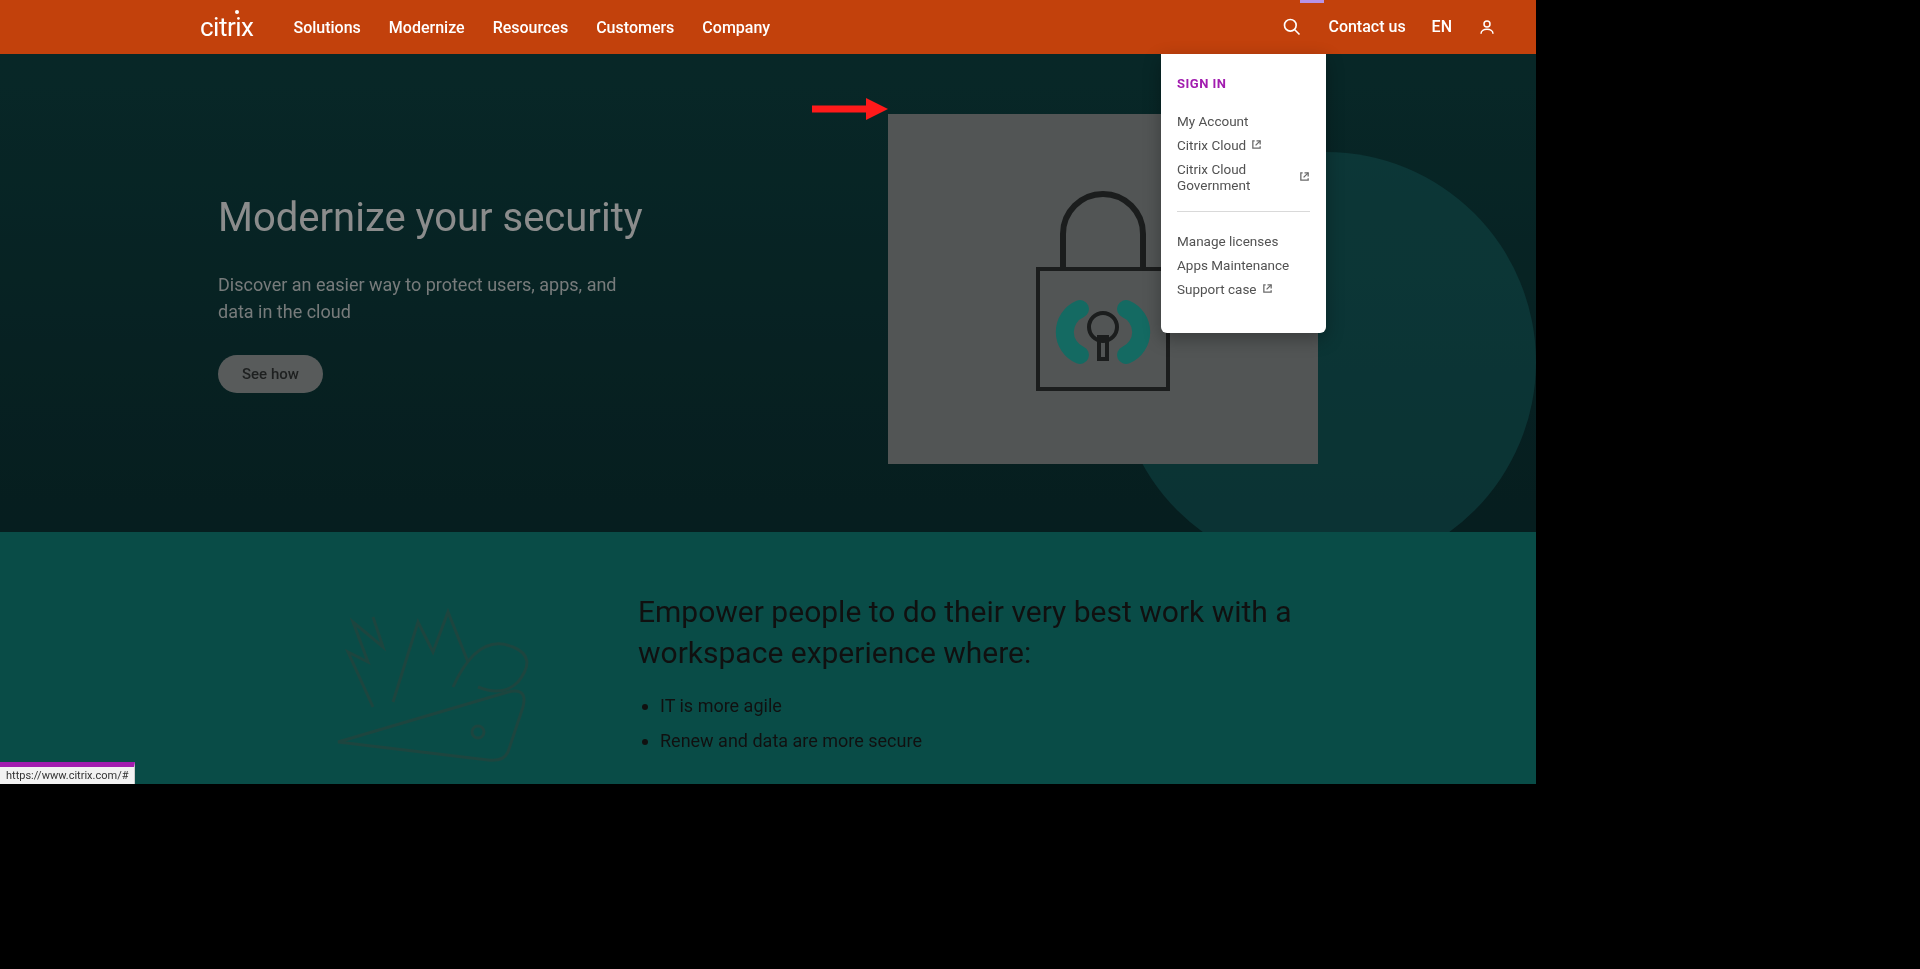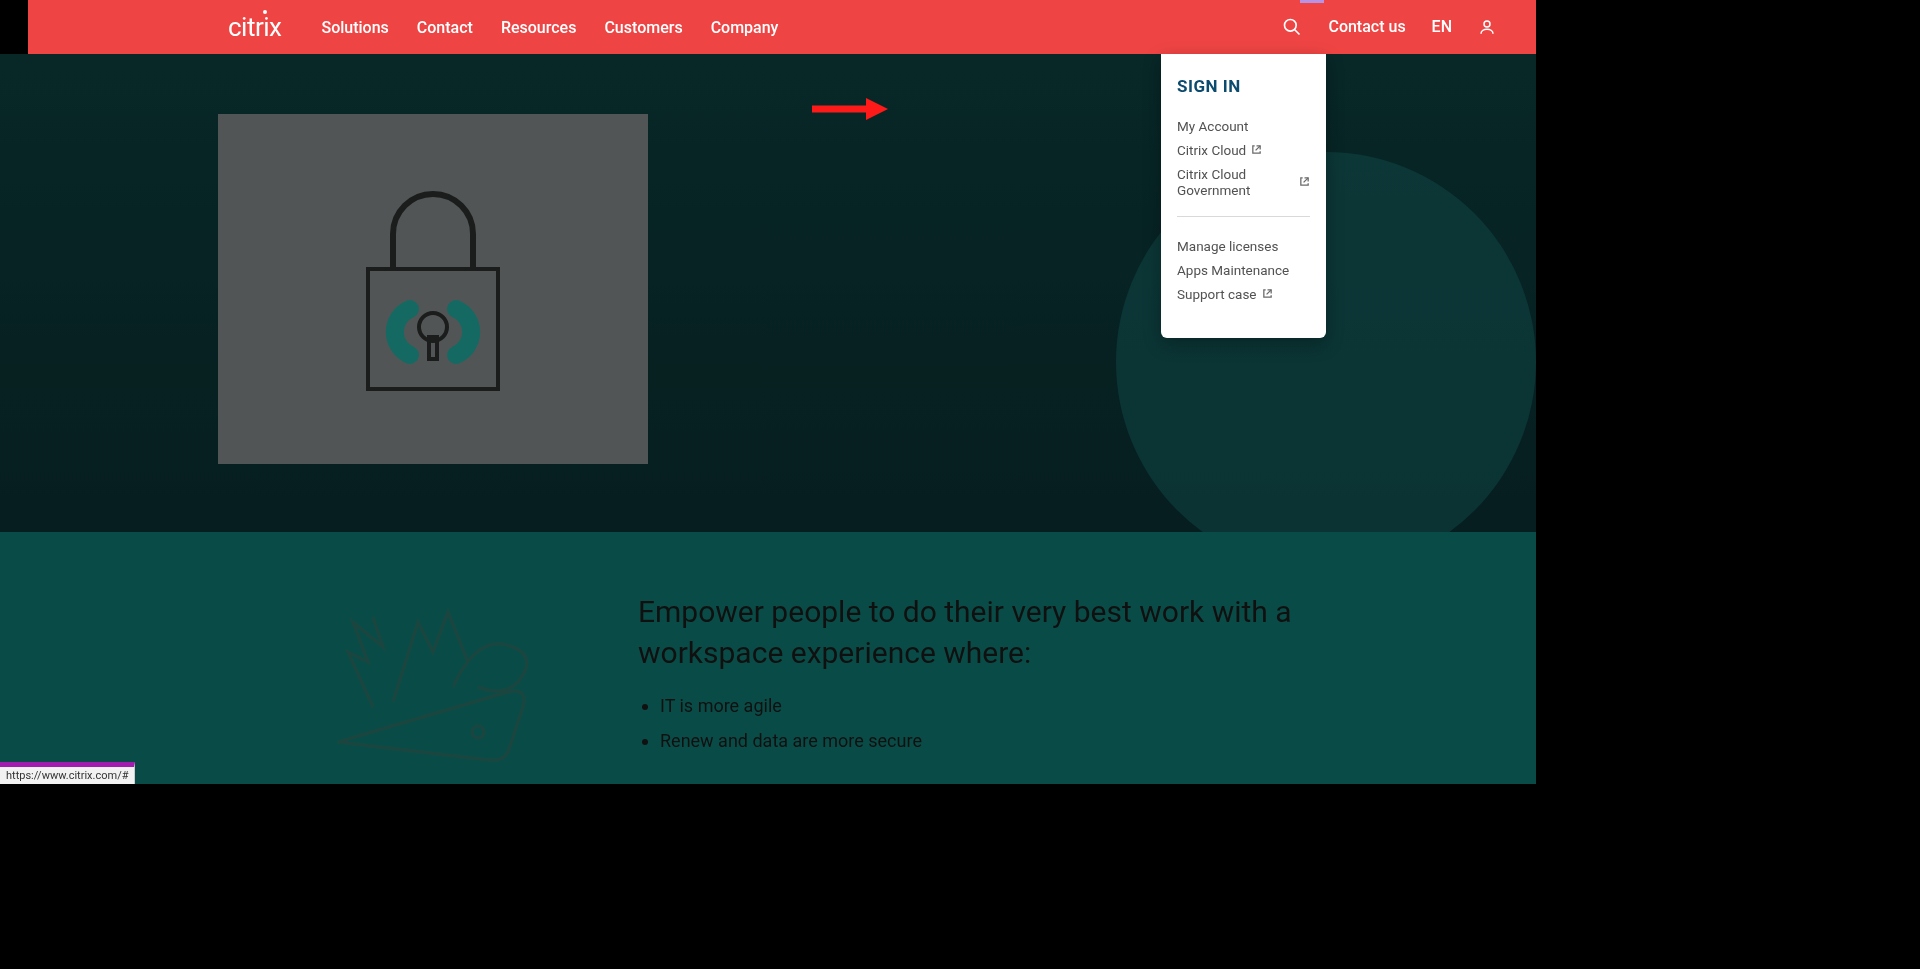--- a/index.html
+++ b/index.html
@@ -7,28 +7,27 @@
     font-family: -apple-system, BlinkMacSystemFont, "Segoe UI", Roboto, Helvetica, Arial, sans-serif;
     width: 1536px;
     height: 784px;
     overflow: hidden;
     position: relative;
     background: #000;
   }
 
   
   .navbar {
-    background: #ef4444;
+    background: #c2410c;
     height: 54px;
     display: flex;
     align-items: center;
     padding: 0 40px 0 200px;
     position: relative;
     z-index: 500;
-    margin-left: 28px;
   }
   .logo {
     color: #fff;
     font-size: 26px;
     font-weight: 400;
     letter-spacing: -0.5px;
     margin-right: 40px;
     position: relative;
   }
   .logo .dot {
@@ -181,23 +180,23 @@
     top: 54px;
     right: 210px;
     width: 165px;
     background: #fff;
     border-radius: 0 0 6px 6px;
     box-shadow: 0 6px 18px rgba(0,0,0,0.3);
     padding: 22px 16px 18px 16px;
     z-index: 1000;
   }
   .dropdown-header {
-    font-size: 17px;
+    font-size: 13px;
     font-weight: 700;
-    color: #0c4a6e;
+    color: #a21caf;
     letter-spacing: 0.5px;
     margin-bottom: 18px;
   }
   .dropdown-group { margin-bottom: 14px; margin-top: 17px; }
   .dropdown-item {
     display: flex;
     align-items: center;
     gap: 5px;
     font-size: 13.5px;
     color: #525252;
@@ -247,21 +246,21 @@
 </head>
 <body>
 
 <div class="navbar">
   <div class="logo">
     <span>citrix</span>
     <span class="dot"></span>
   </div>
   <div class="nav-links">
     <span class="nav-link">Solutions</span>
-    <span class="nav-link">Contact</span>
+    <span class="nav-link">Modernize</span>
     <span class="nav-link">Resources</span>
     <span class="nav-link">Customers</span>
     <span class="nav-link">Company</span>
   </div>
   <div class="nav-right">
     <span class="search-icon">
       <svg width="20" height="20" viewBox="0 0 24 24" fill="none" stroke="#fff" stroke-width="2">
         <circle cx="10" cy="10" r="7"></circle>
           <line x1="21" y1="21" x2="15" y2="15"></line>
       </svg>
@@ -273,20 +272,25 @@
         <circle cx="12" cy="8" r="4"></circle>
           <path d="M4 21c0-4 4-6 8-6s8 2 8 6"></path>
       </svg>
     </span>
   </div>
 </div>
 <div class="user-accent"></div>
 
 <div class="hero">
   <div class="hero-inner">
+    <div class="hero-text">
+      <h1 class="hero-title">Modernize your security</h1>
+      <p class="hero-sub">Discover an easier way to protect users, apps, and data in the cloud</p>
+      <span class="hero-btn">See how</span>
+    </div>
     <div class="hero-figure">
       <svg width="190" height="220" viewBox="0 0 190 220">
         <path d="M55 90 V55 a40 40 0 0 1 80 0 V90" fill="none" stroke="#2a2d2d" stroke-width="6"></path>
         <rect x="30" y="90" width="130" height="120" fill="none" stroke="#2a2d2d" stroke-width="4"></rect>
         <path d="M72 130 a25 25 0 0 0 0 46" fill="none" stroke="#1fa397" stroke-width="18" stroke-linecap="round"></path>
         <path d="M118 130 a25 25 0 0 1 0 46" fill="none" stroke="#1fa397" stroke-width="18" stroke-linecap="round"></path>
         <circle cx="95" cy="148" r="14" fill="none" stroke="#2a2d2d" stroke-width="4"></circle>
         <rect x="91" y="158" width="8" height="22" fill="none" stroke="#2a2d2d" stroke-width="4"></rect>
       </svg>
     </div>

